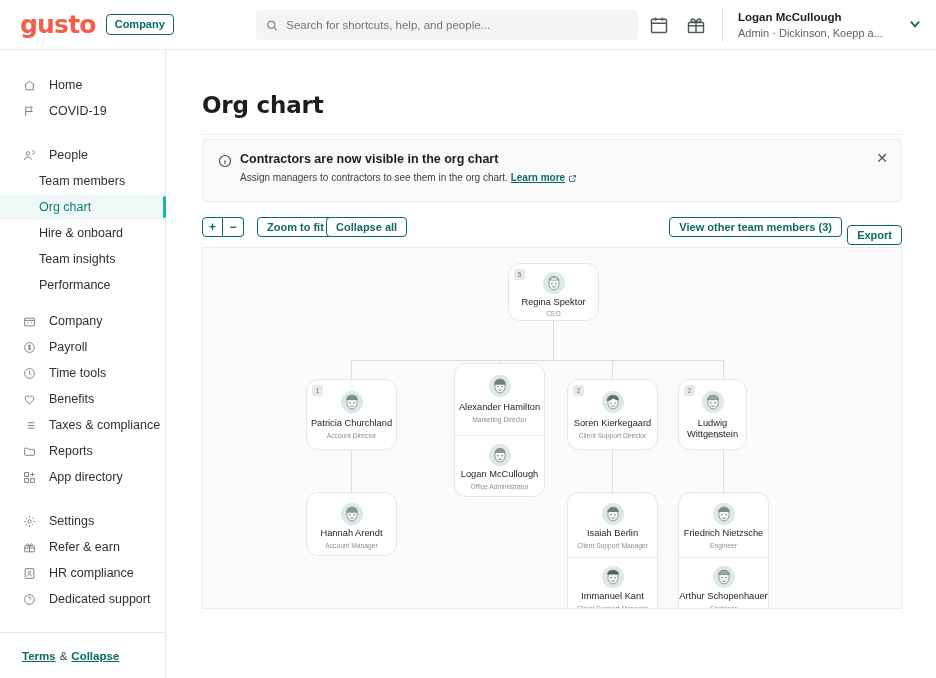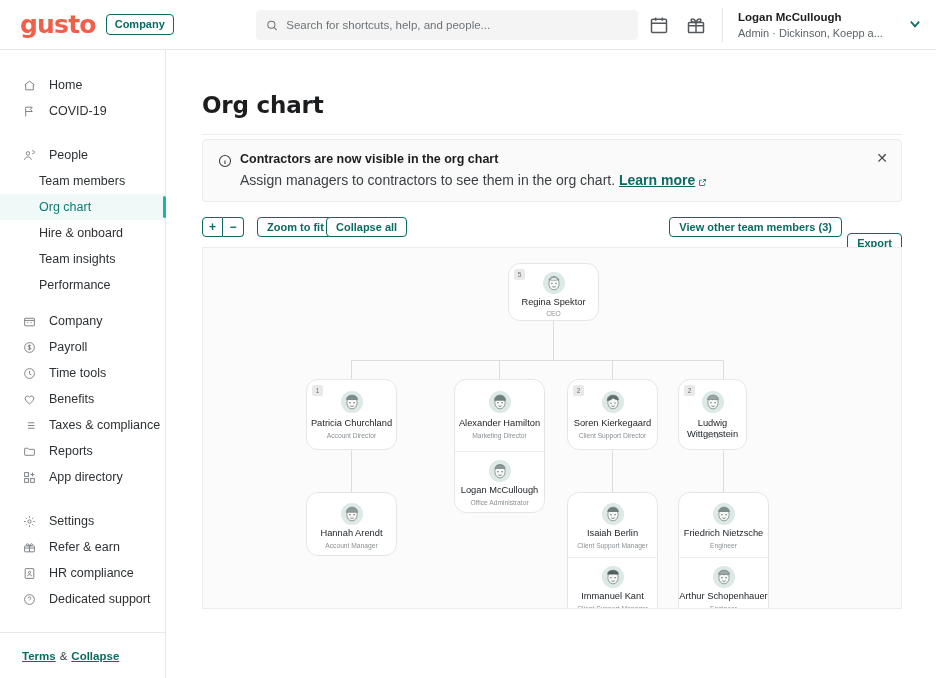--- a/index.html
+++ b/index.html
@@ -122,21 +122,21 @@
   .banner-ico {
     position: absolute; left: 15px; top: 14px; width: 14px; height: 14px;
     color: #3c4144;
   }
   .banner-title {
     position: absolute; left: 37px; top: 12px;
     font-size: 12.5px; font-weight: 700; color: #1c1d1f;
   }
   .banner-body {
     position: absolute; left: 37px; top: 32px;
-    font-size: 14px; color: #3c4144;
+    font-size: 10px; color: #3c4144;
   }
   .banner-body a { color: #0a6b63; text-decoration: underline; font-weight: 700; }
   .ext-ico { display: inline-block; vertical-align: -2px; margin-left: 3px; color: #0a6b63; }
   .banner-close {
     position: absolute; right: 12px; top: 11px;
     width: 14px; height: 14px; color: #4a4f52; cursor: pointer;
     font-size: 14px; line-height: 14px; text-align: center;
   }
 
   
@@ -147,21 +147,21 @@
     padding: 0 9px; cursor: pointer; line-height: 18px;
     font-family: "Liberation Sans", sans-serif; white-space: nowrap;
   }
   .zoomgrp { position: absolute; left: 0; top: 0; display: flex; }
   .zoomgrp .btn { border-radius: 0; width: 21px; padding: 0; text-align: center; font-size: 12px; }
   .zoomgrp .btn:first-child { border-radius: 4px 0 0 4px; }
   .zoomgrp .btn:last-child { border-radius: 0 4px 4px 0; border-left: none; }
   .btn-fit { position: absolute; left: 55px; top: 0; }
   .btn-collapse { position: absolute; left: 124px; top: 0; }
   .btn-view { position: absolute; right: 60px; top: 0; border-width: 1.6px; margin-left: 20px; }
-  .btn-export { position: absolute; right: 0; top: 16px; }
+  .btn-export { position: absolute; right: 0; top: 8px; }
 
   
   .canvas {
     position: absolute; left: 36px; top: 197px; width: 700px; height: 362px;
     background: #fbfbfb; border: 1px solid #ececec;
     overflow: hidden;
   }
   .lines { position: absolute; left: 0; top: 0; width: 700px; height: 362px; }
 
   .node {
@@ -494,21 +494,21 @@
             <circle cx="13" cy="17" r="0.9" fill="#3d4746"></circle>
               <circle cx="19" cy="17" r="0.9" fill="#3d4746"></circle>
             <path d="M13.5 21.5c1.5 1.2 3.5 1.2 5 0" stroke="#3d4746" stroke-width="0.9" fill="none"></path>
           </svg>
         </div>
         <div class="p-name" style="top:38px">Patricia Churchland</div>
         <div class="p-title" style="top:51px">Account Director</div>
       </div>
     </div>
 
-    <div class="node" style="left:251px; top:131px; width:91px; height:134px;">
+    <div class="node" style="left:251px; top:115px; width:91px; height:134px;">
       <div class="person" style="top:0;height:71px">
         <div class="avatar" style="top:11px">
           <svg viewBox="0 0 32 32" width="22" height="22">
             <circle cx="16" cy="16" r="16" fill="#dce9e7"></circle>
             <ellipse cx="16" cy="17" rx="7.5" ry="9" fill="#f6f7f5" stroke="#5d6b6a" stroke-width="0.9"></ellipse>
             <path d="M8 14c0-6 4-8 8-8s8 2 8 8" fill="#6f7f7d" stroke="#5d6b6a" stroke-width="0.8"></path>
             <circle cx="13" cy="17" r="0.9" fill="#3d4746"></circle>
               <circle cx="19" cy="17" r="0.9" fill="#3d4746"></circle>
             <path d="M13.5 21.5c1.5 1 3.5 1 5 0" stroke="#3d4746" stroke-width="0.9" fill="none"></path>
           </svg>

